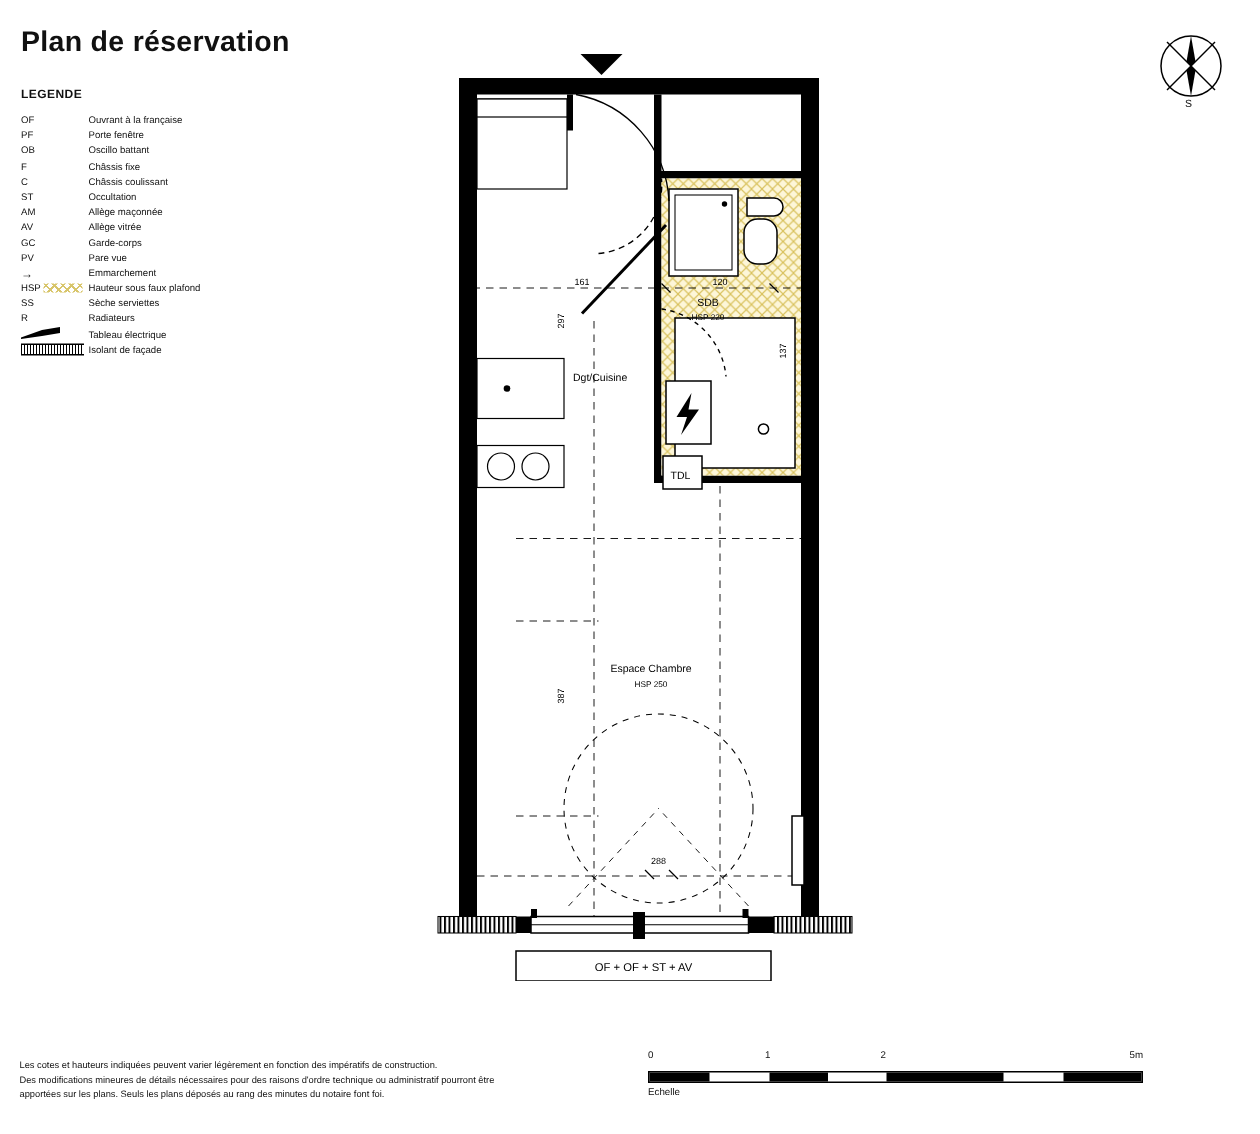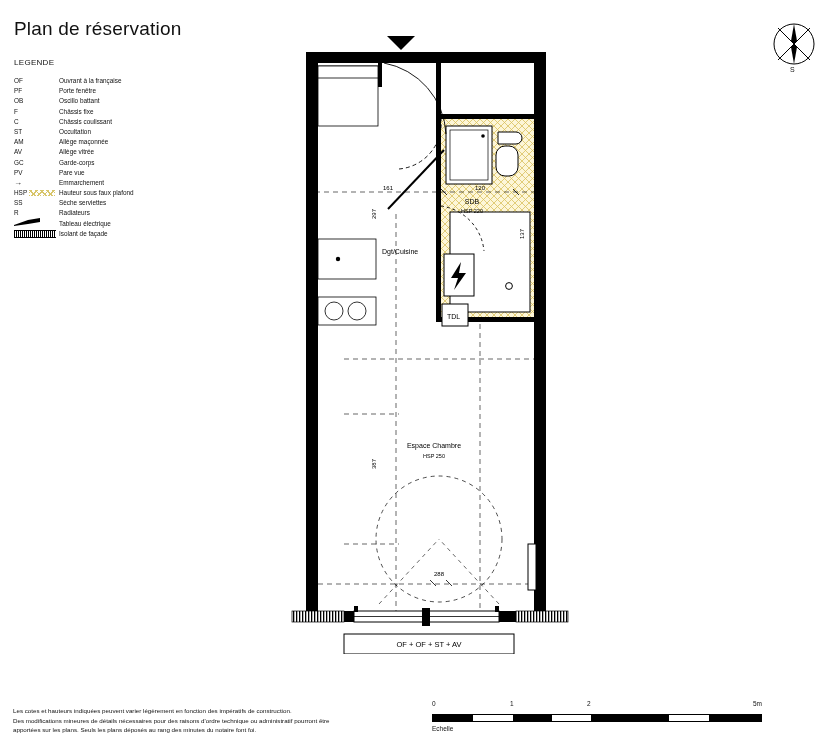--- a/index.html
+++ b/index.html
@@ -6,25 +6,25 @@
   body{
     width:840px;height:756px;
     background:#ffffff;
     font-family:"Liberation Sans", sans-serif;
     color:#111;
     position:relative;
     overflow:hidden;
   }
   .title{
     position:absolute;left:14px;top:18px;
-    font-size:19px;font-weight:normal;letter-spacing:.2px;
+    font-size:19px;font-weight:bold;letter-spacing:.2px;
   }
   .legend-title{
     position:absolute;left:14px;top:58px;
-    font-size:8px;font-weight:normal;letter-spacing:.3px;
+    font-size:8px;font-weight:bold;letter-spacing:.3px;
   }
   .legend{
     position:absolute;left:14px;top:76px;
     width:210px;
     font-size:6.4px;
     line-height:10.2px;
   }
   .legend-row{display:flex;align-items:center;height:10.2px;}
   .legend-abbr{width:45px;flex:0 0 45px;}
   .legend-def{flex:1;}

